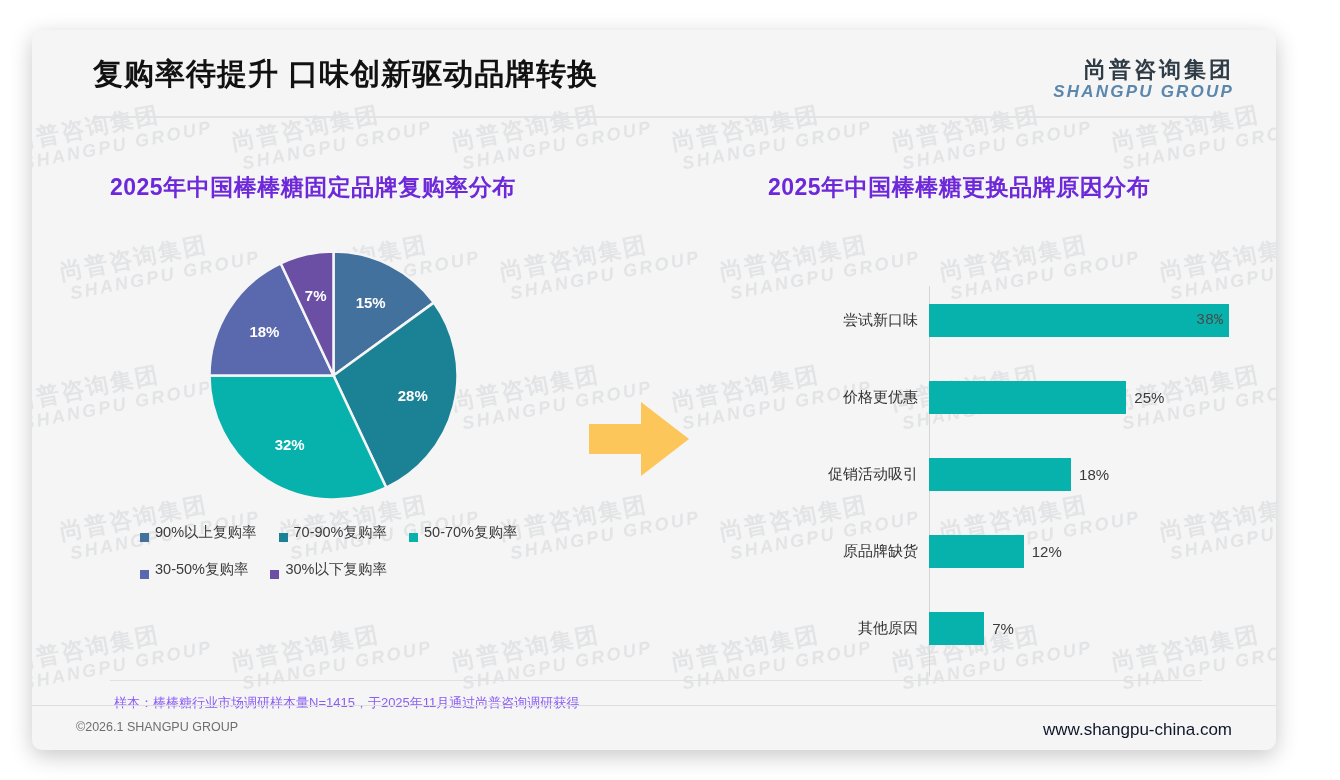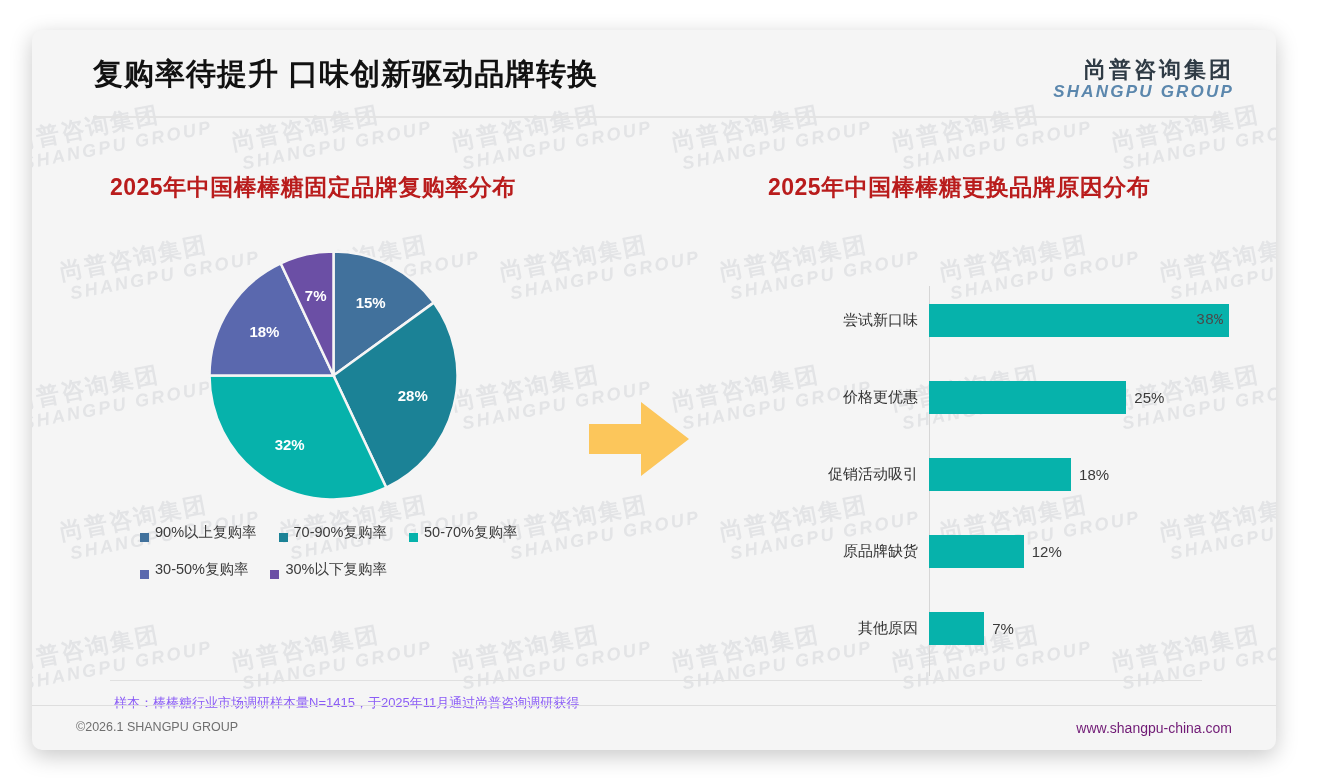--- a/index.html
+++ b/index.html
@@ -113,21 +113,21 @@
     top: 88px;
     width: 100%;
     height: 552px;
     z-index: 2;
   }
 
   .panel-title {
     position: absolute;
     font-size: 23px;
     font-weight: 700;
-    color: #b91c1c;
+    color: #6d28d9;
     letter-spacing: 0.5px;
     white-space: nowrap;
   }
   #pie-panel-title { left: 78px; top: 54px; }
   #bar-panel-title { left: 736px; top: 54px; }
 
   
   #pie-chart {
     position: absolute;
     left: 174px;
@@ -279,22 +279,22 @@
     left: 44px;
     top: 14px;
     font-size: 12.5px;
     color: #6f6f6f;
     white-space: nowrap;
   }
   #footer-right {
     position: absolute;
     right: 44px;
     top: 14px;
-    font-size: 14px;
-    color: #701a75;
+    font-size: 17px;
+    color: #0f172a;
     white-space: nowrap;
   }
 </style>
 </head>
 <body>
 
 <div id="slide">
 
   <div id="watermarks">
       <div class="wm" style="left: -20px; top: 78px;">

